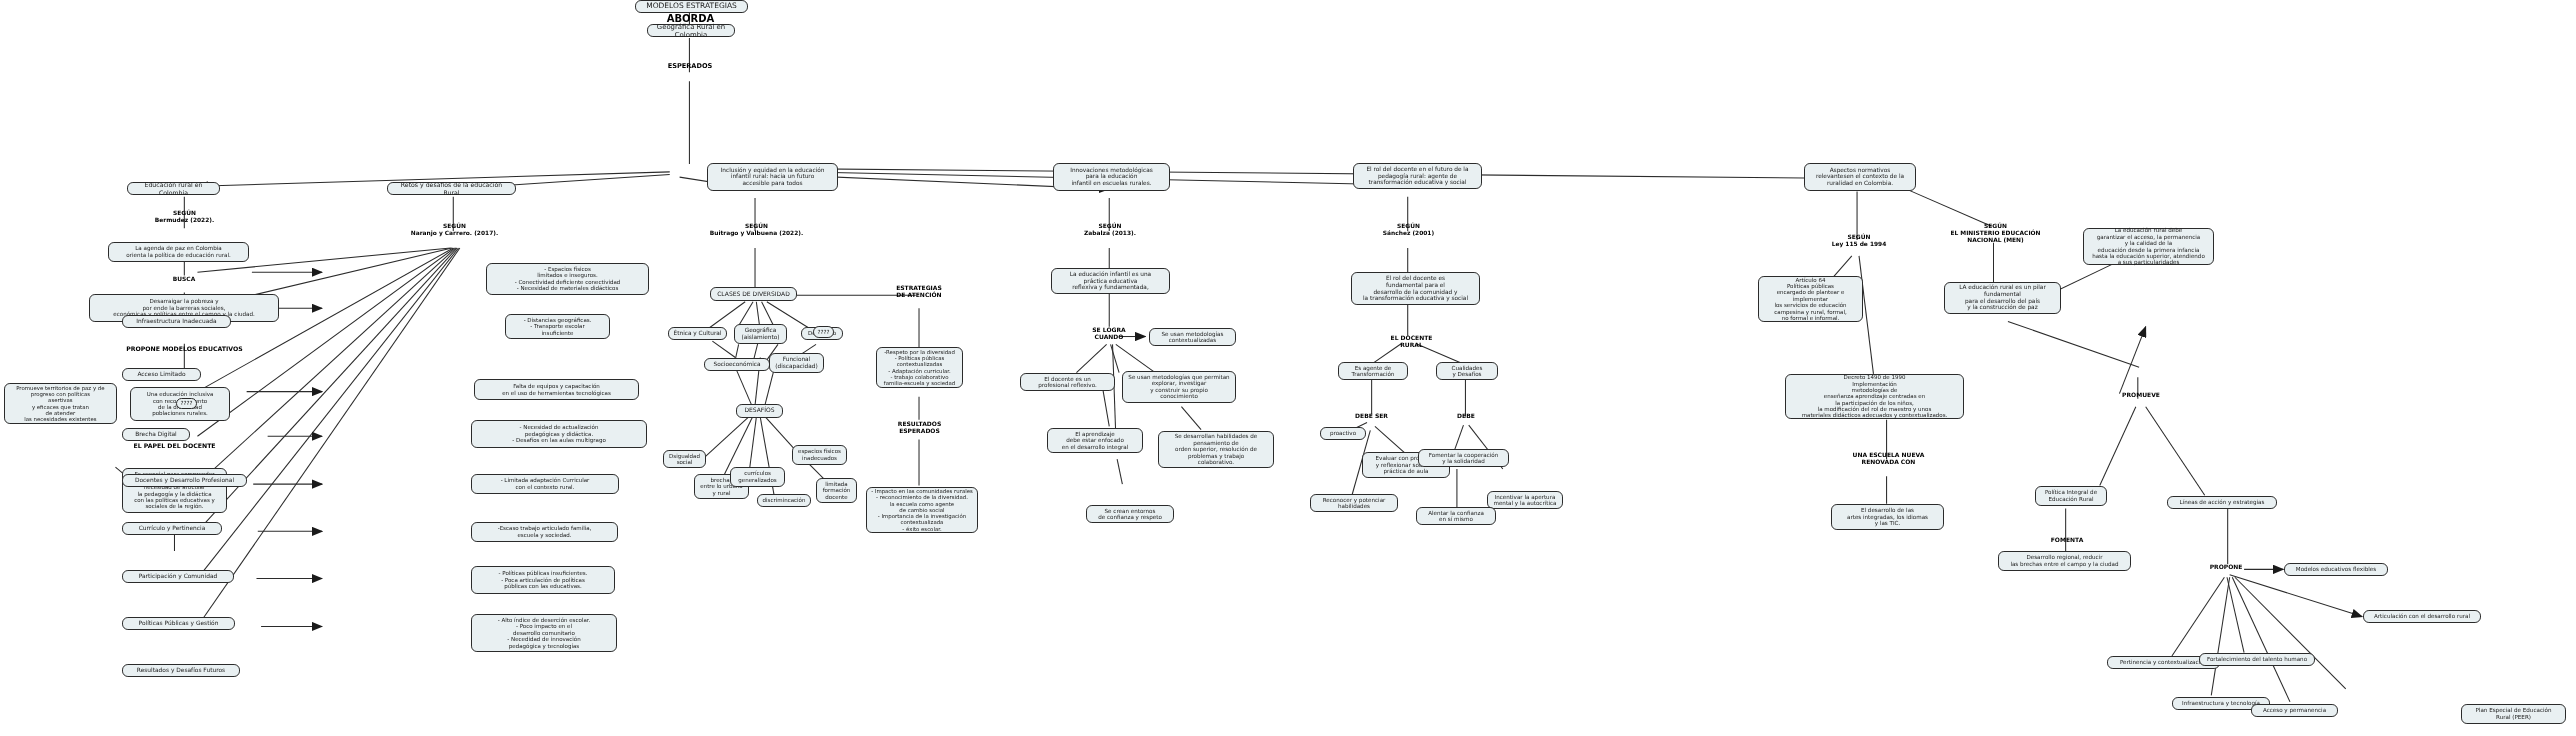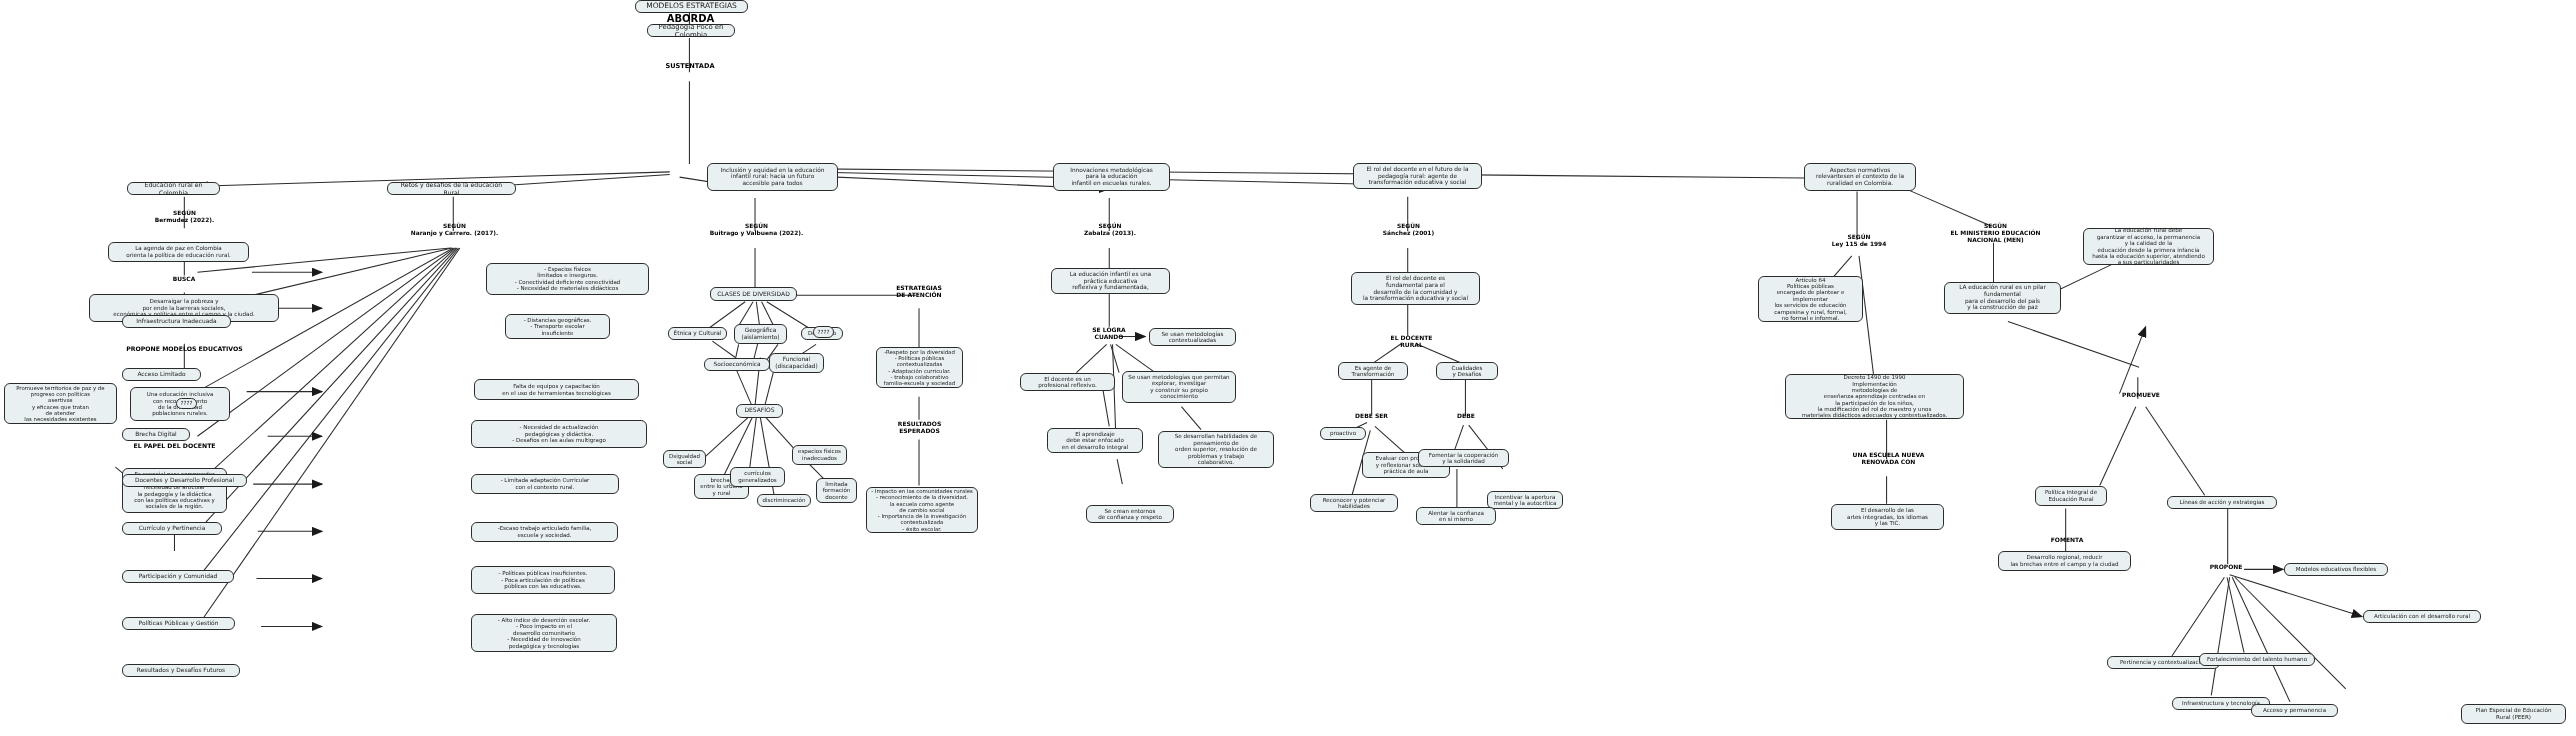--- a/index.html
+++ b/index.html
@@ -143,22 +143,22 @@
     <path d="M3390,880 L3310,1000"></path>
     <path d="M3394,880 L3420,995"></path>
     <path d="M3398,880 L3370,1060"></path>
     <path d="M3402,880 L3490,1070"></path>
     <path d="M3406,880 L3575,1050"></path>
   </g>
 </svg>
 
 <div class="node" style="left:635px;top:0px;width:113px;height:12.5px;font-size:7.5px">MODELOS ESTRATEGIAS</div>
 <div class="lbl" style="left:664px;top:13px;width:53px;font-size:10px">ABORDA</div>
-<div class="node" style="left:647px;top:24px;width:88px;height:13px;font-size:6.9px">Pedagogía Poco en Colombia</div>
-<div class="lbl" style="left:663px;top:63px;width:54px;font-size:6.6px">SUSTENTADA</div>
+<div class="node" style="left:647px;top:24px;width:88px;height:13px;font-size:6.9px">Geográfica Rural en Colombia</div>
+<div class="lbl" style="left:663px;top:63px;width:54px;font-size:6.6px">ESPERADOS</div>
 
 <div class="node" style="left:127px;top:182px;width:93px;height:13px;font-size:6.2px">Educación rural en Colombia</div>
 <div class="lbl" style="left:137px;top:210px;width:95px;font-size:5.9px">SEGÚN
 Bermudez (2022).</div>
 <div class="node" style="left:108px;top:242px;width:141px;height:19.7px;font-size:5.6px">La agenda de paz en Colombia
 orienta la política de educación rural.</div>
 <div class="lbl" style="left:156px;top:276px;width:56px;font-size:5.9px">BUSCA</div>
 <div class="node" style="left:89px;top:294px;width:190px;height:27.6px;font-size:5.6px">Desarraigar la pobreza y
 por ende la barreras sociales,
 económicas y políticas entre el campo y la ciudad.</div>

